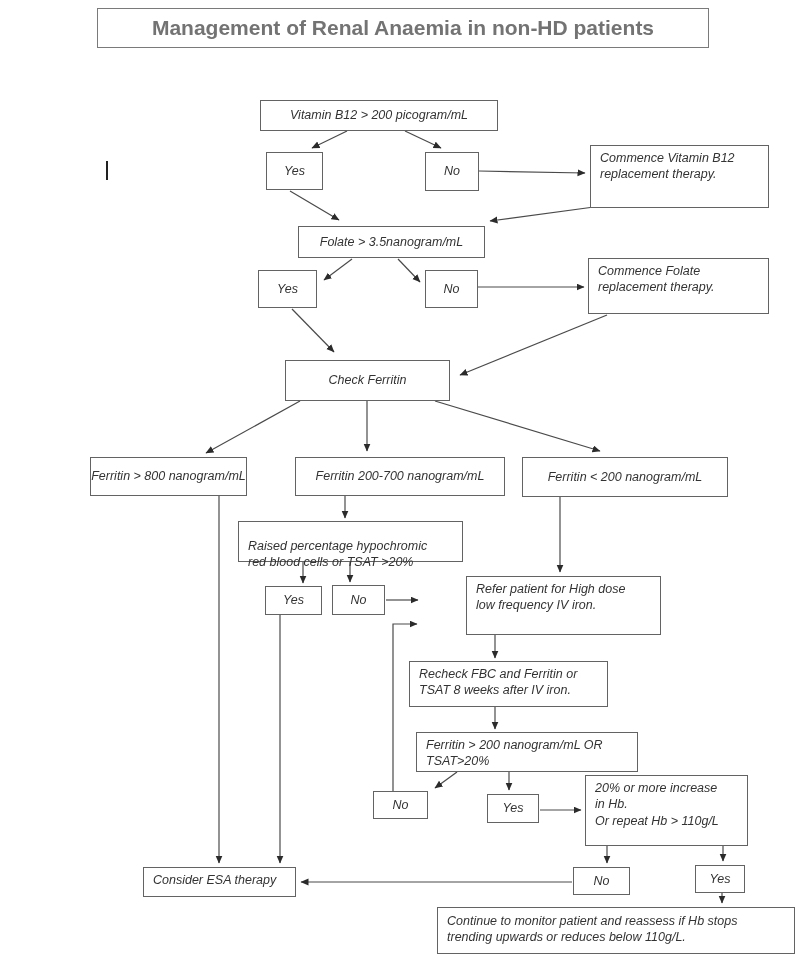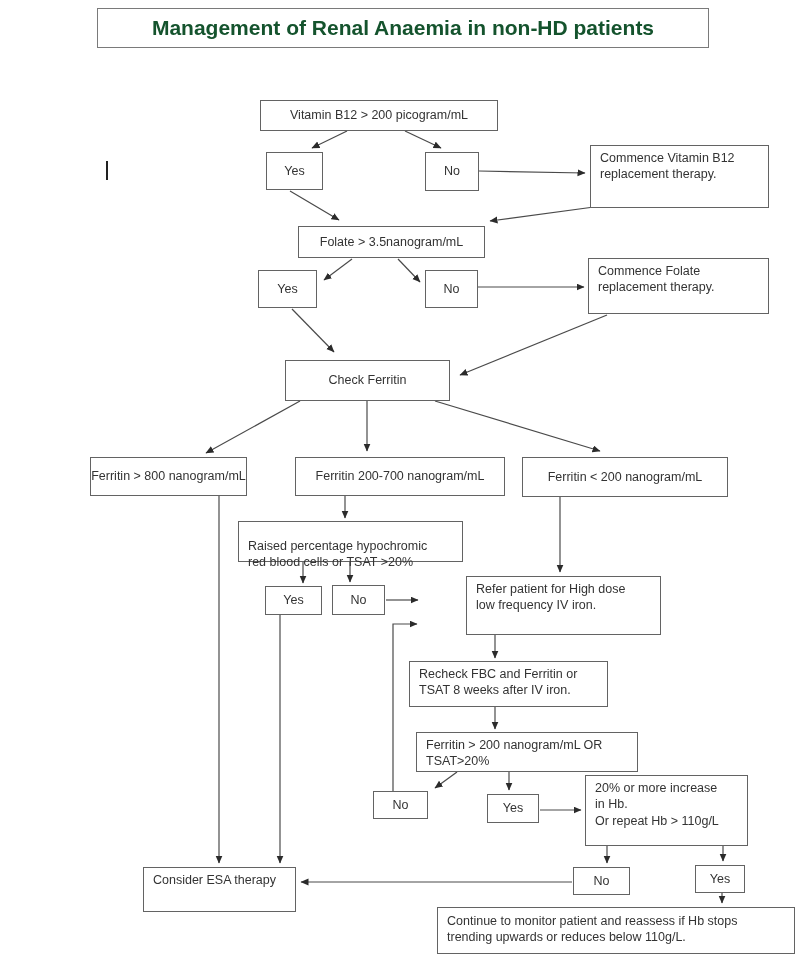--- a/index.html
+++ b/index.html
@@ -23,20 +23,21 @@
     fill: none;
   }
   .node {
     position: absolute;
     box-sizing: border-box;
     border: 1px solid #636363;
     background: #ffffff;
     color: #333333;
     font-size: 12.5px;
     line-height: 1.3;
+    font-style: italic;
   }
   .center {
     display: flex;
     align-items: center;
     justify-content: center;
     text-align: center;
     white-space: pre-line;
   }
   .tl {
     padding: 4px 9px;
@@ -48,21 +49,21 @@
     left: 97px; top: 8px;
     width: 612px; height: 40px;
     box-sizing: border-box;
     border: 1px solid #7a7a7a;
     background: #ffffff;
     display: flex;
     align-items: center;
     justify-content: center;
     font-size: 21px;
     font-weight: bold;
-    color: #14532d;
+    color: #737373;
   }
   .cursor-mark {
     position: absolute;
     left: 106px; top: 161px;
     width: 2px; height: 19px;
     background: #222222;
   }
 </style>
 </head>
 <body>
@@ -142,17 +143,17 @@
 
   <div class="node center" style="left:373px;top:791px;width:55px;height:28px;">No</div>
   <div class="node center" style="left:487px;top:794px;width:52px;height:29px;">Yes</div>
 
   <div class="node tl" style="left:585px;top:775px;width:163px;height:71px;">20% or more increase
 in Hb.
 Or repeat Hb &gt; 110g/L</div>
   <div class="node center" style="left:573px;top:867px;width:57px;height:28px;">No</div>
   <div class="node center" style="left:695px;top:865px;width:50px;height:28px;">Yes</div>
 
-  <div class="node tl" style="left:143px;top:867px;width:153px;height:45px;">Consider ESA therapy</div>
+  <div class="node tl" style="left:143px;top:867px;width:153px;height:30px;">Consider ESA therapy</div>
   <div class="node tl" style="left:437px;top:907px;width:358px;height:47px;padding:5px 9px;">Continue to monitor patient and reassess if Hb stops
 trending upwards or reduces below 110g/L.</div>
 
 </div>
 
 </body></html>

